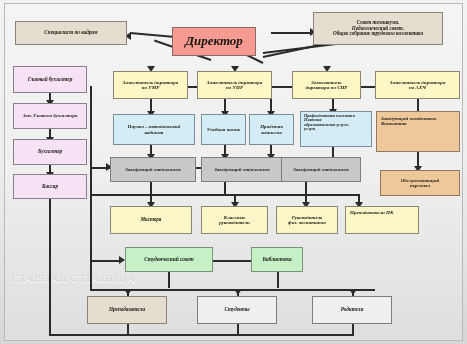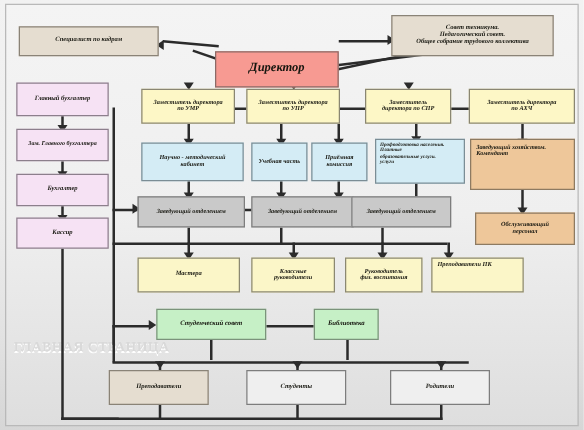--- a/index.html
+++ b/index.html
@@ -172,21 +172,21 @@
     <div class="node c-beige" style="left:10px;top:17px;width:112px;height:24px;font-size:5.2px;">
       <span>Специалист по кадрам</span>
     </div>
 
     <div class="node c-beige" style="left:308px;top:8px;width:130px;height:33px;font-size:5.2px;white-space:pre-line;">
       <span>Совет техникума.
 Педагогический совет.
 Общее собрание трудового коллектива</span>
     </div>
 
-    <div class="node c-red" style="left:167px;top:23px;width:99px;height:29px;font-size:10px;margin-top:14px;">
+    <div class="node c-red" style="left:167px;top:23px;width:84px;height:29px;font-size:13px;">
       <span>Директор</span>
     </div>
 
     <div class="node c-yellow" style="left:108px;top:67px;width:75px;height:28px;font-size:5px;white-space:pre-line;">
       <span>Заместитель директора
 по УМР</span>
     </div>
 
     <div class="node c-yellow" style="left:192px;top:67px;width:75px;height:28px;font-size:5px;white-space:pre-line;">
       <span>Заместитель директора

